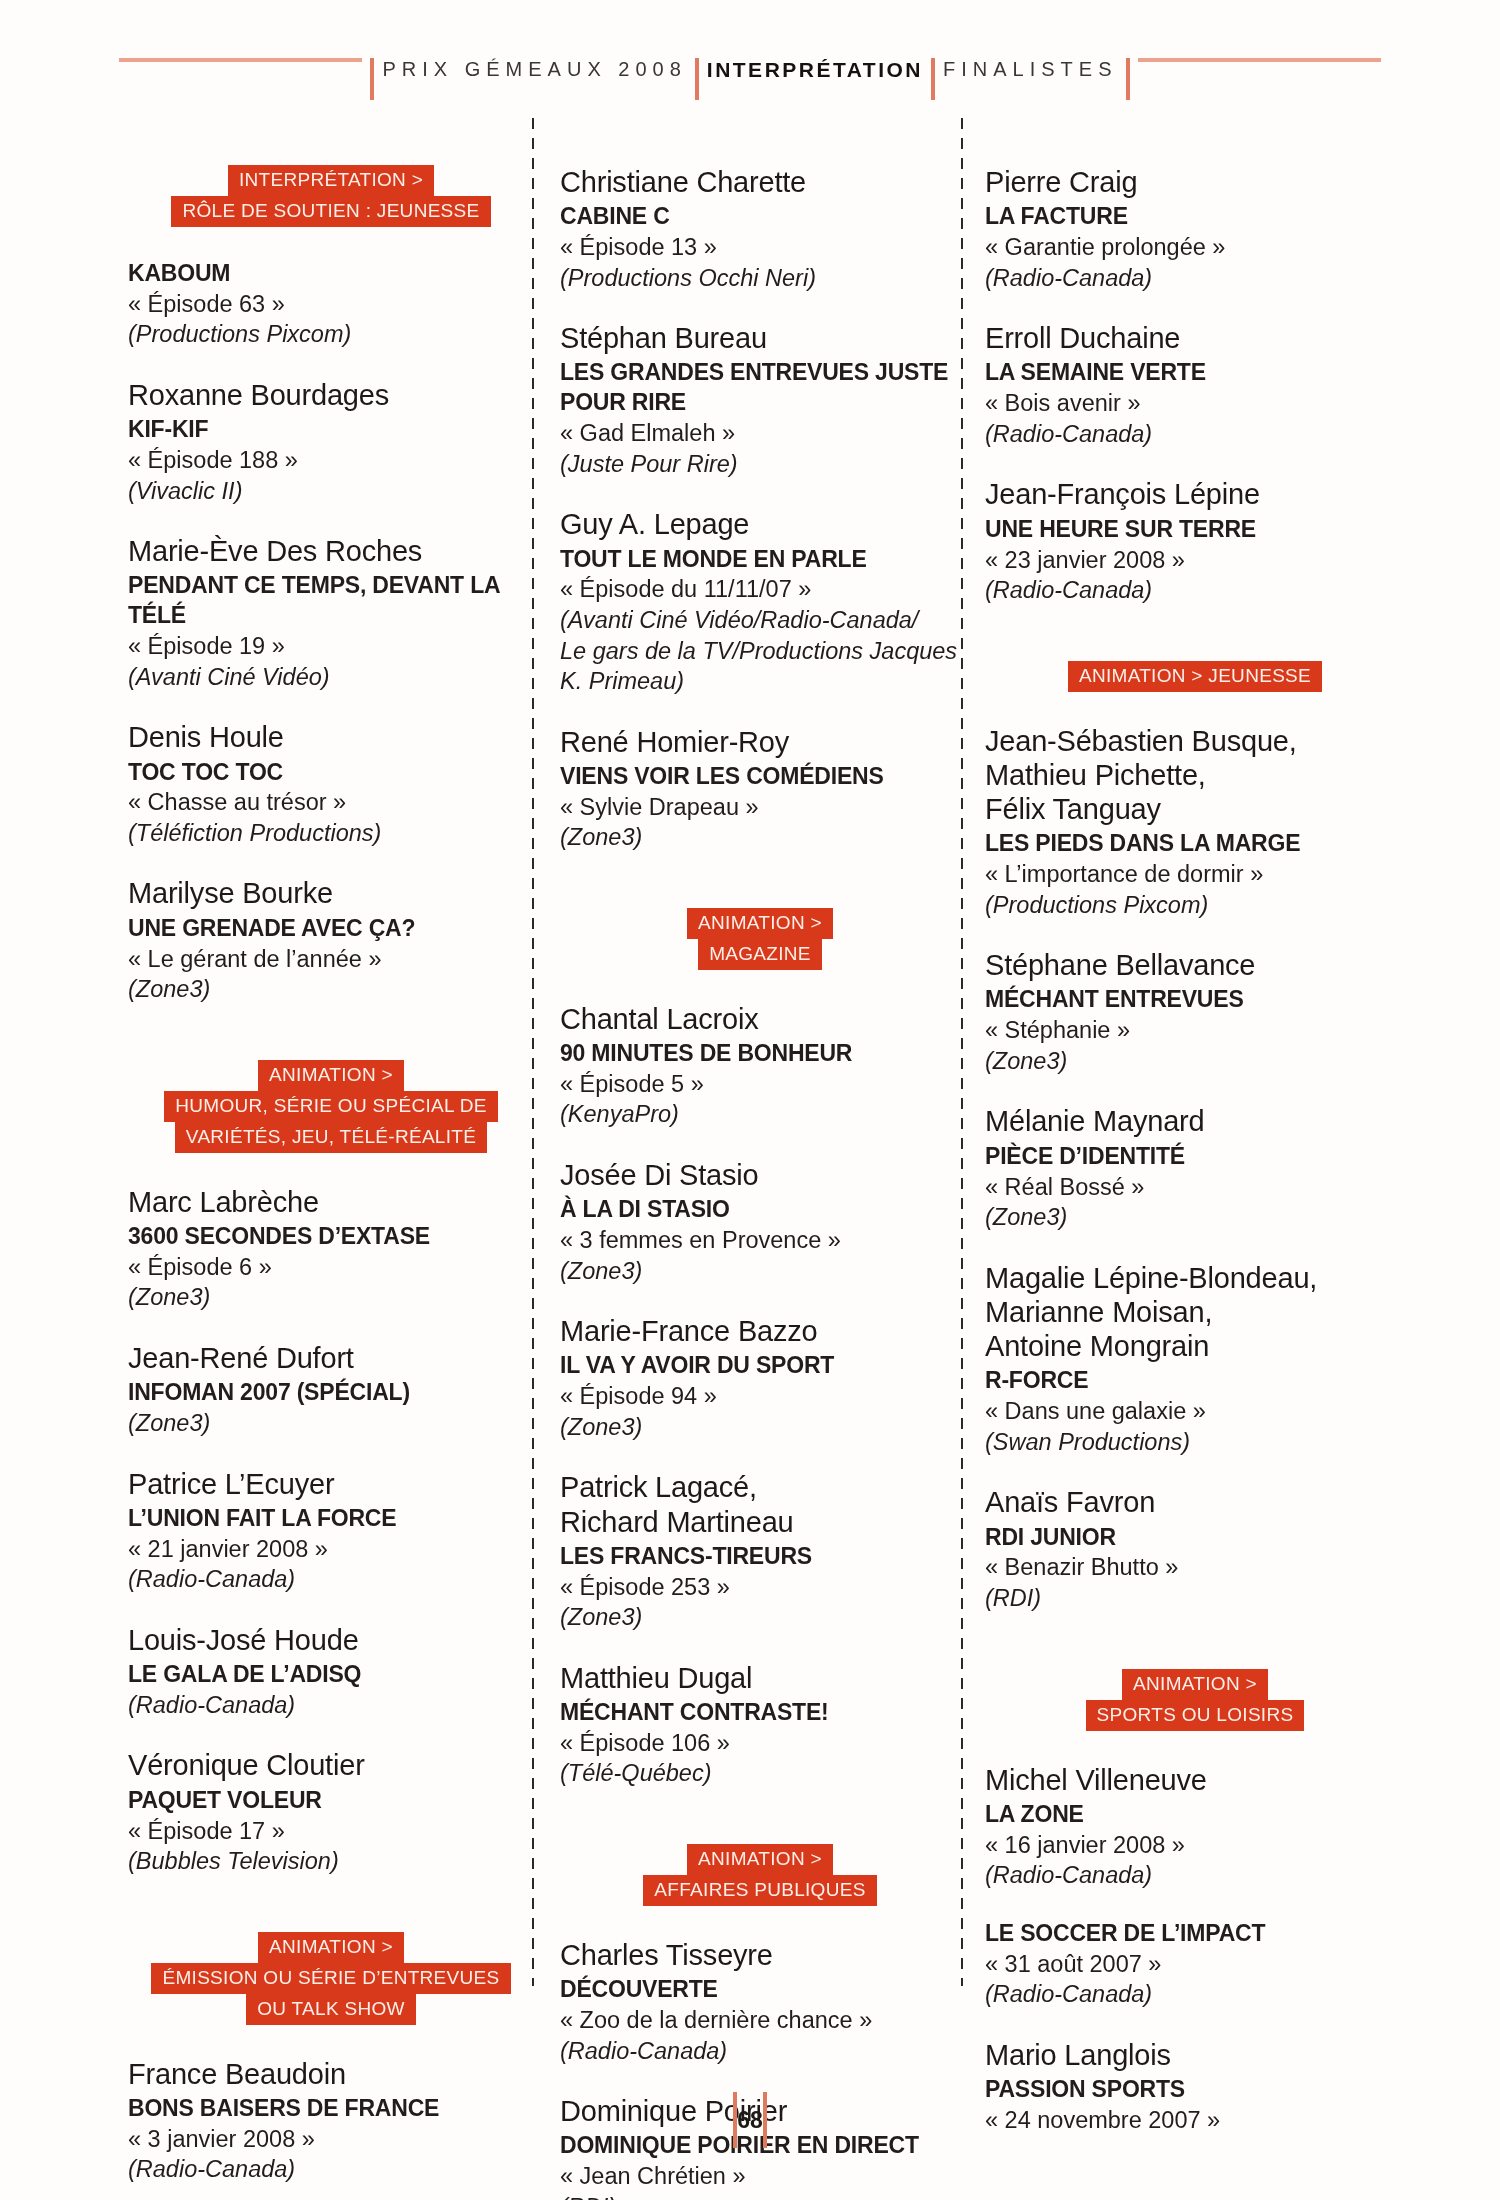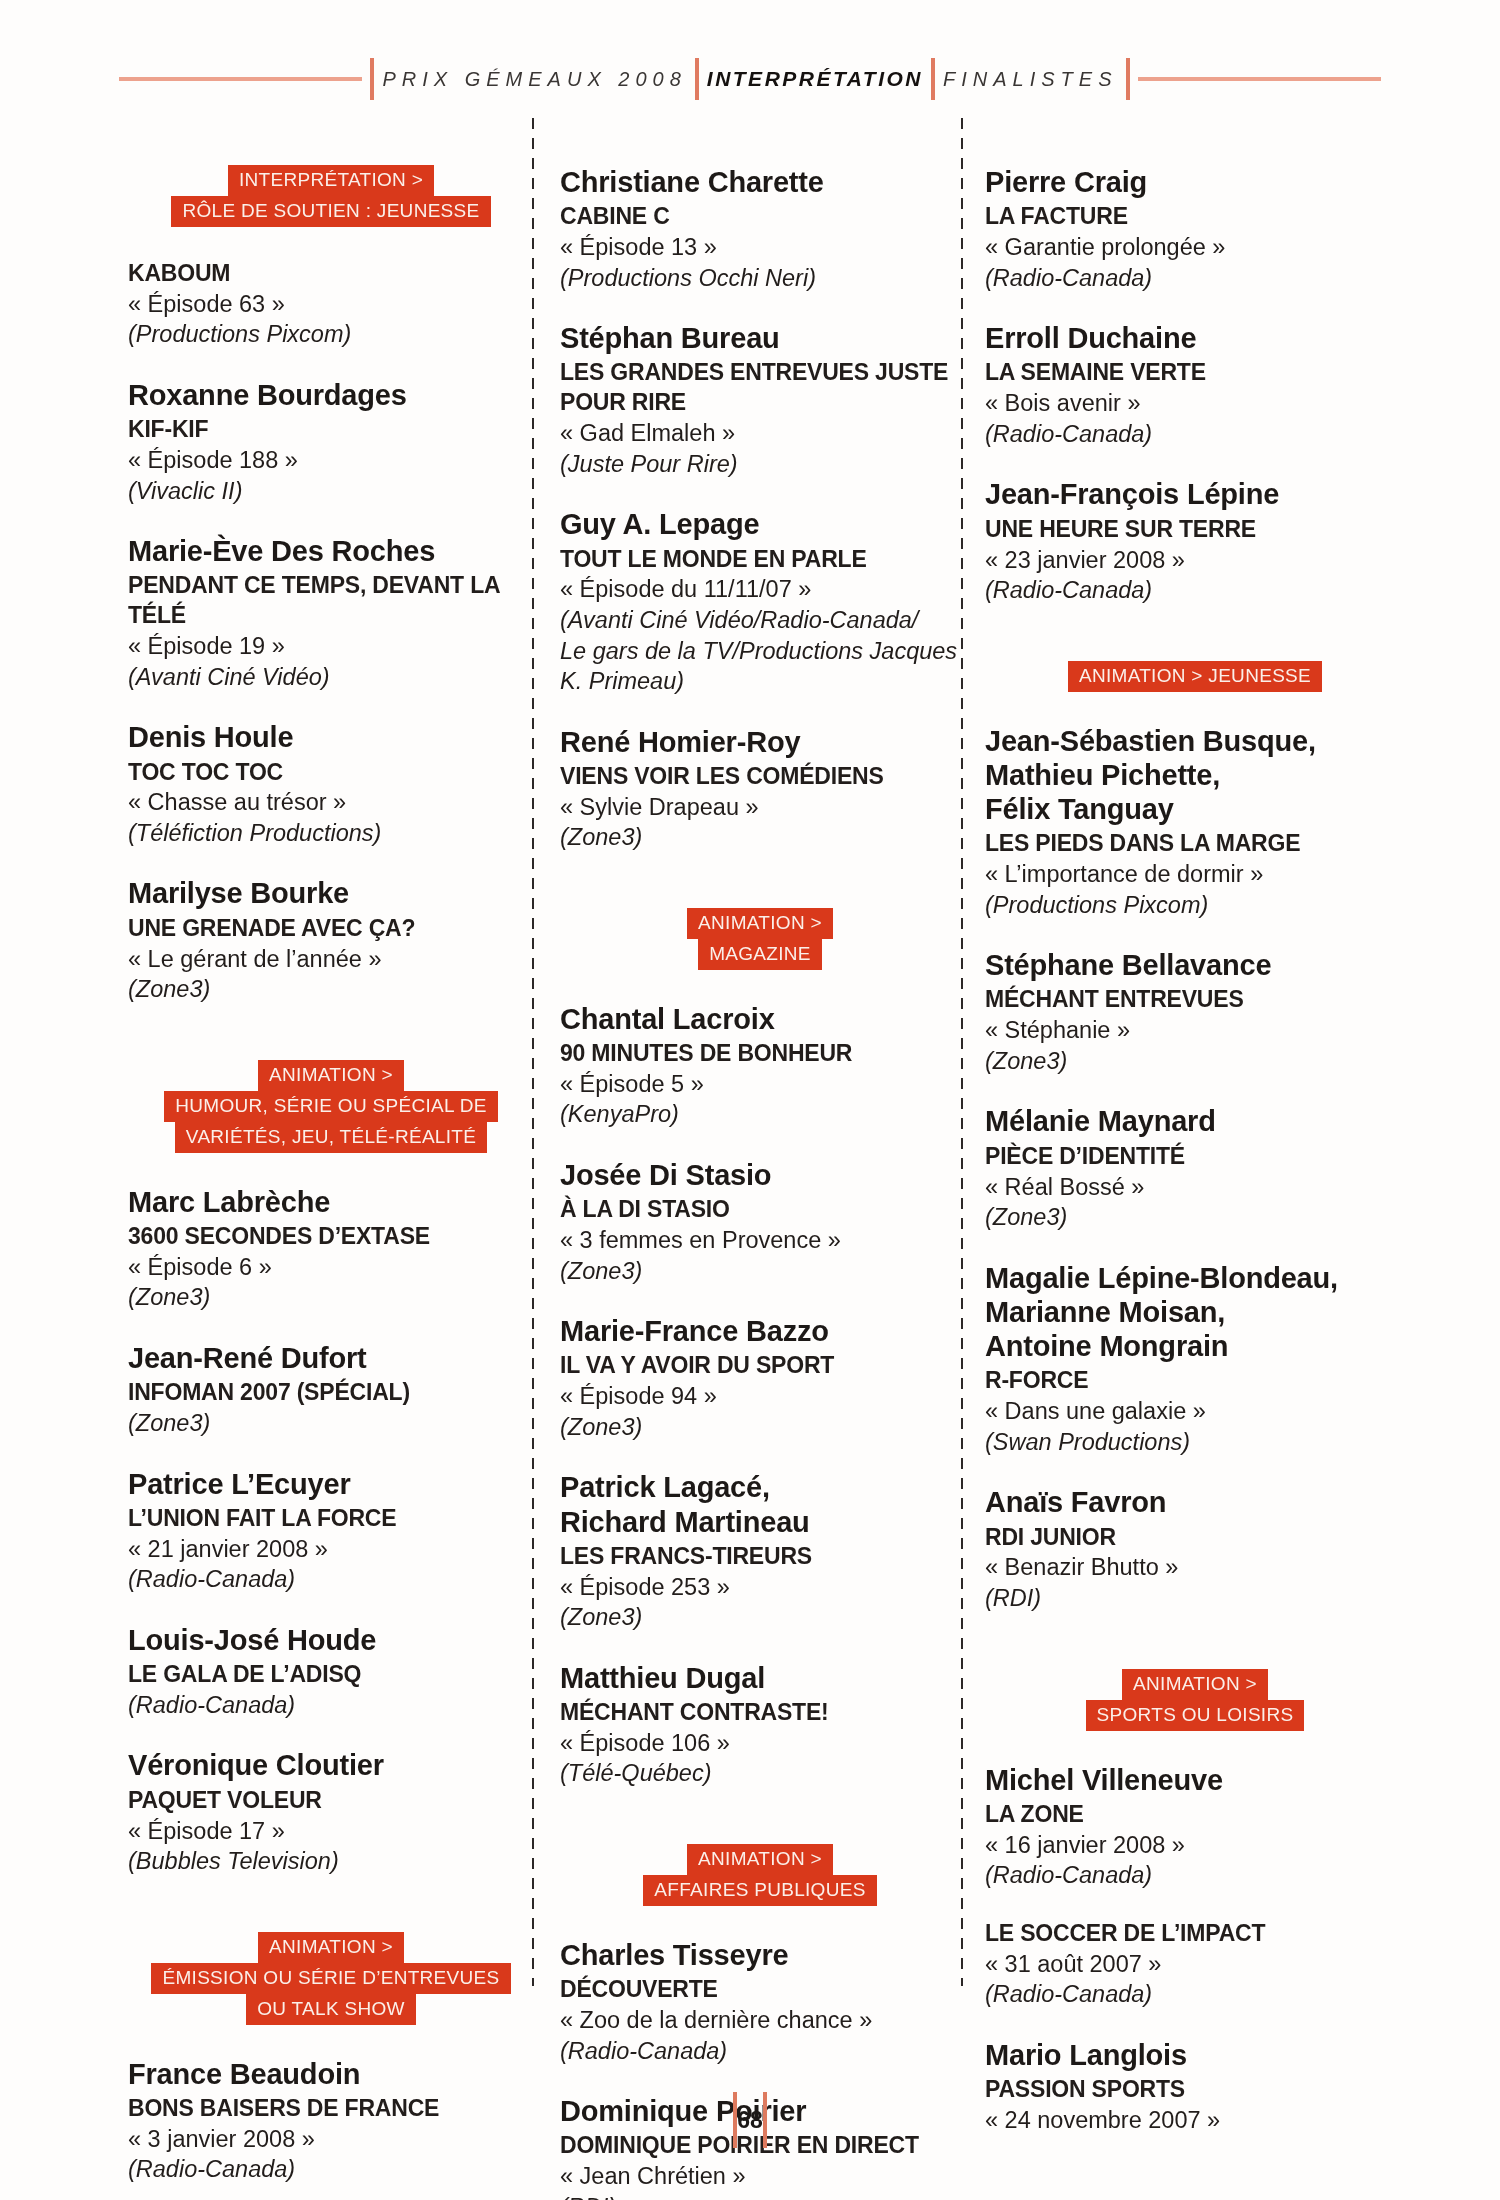--- a/index.html
+++ b/index.html
@@ -1,21 +1,21 @@
 <!DOCTYPE html>
 <html><head>
 <meta charset="utf-8">
 <style>
   html,body{margin:0;padding:0;background:#e9e9e9;}
   .page{position:relative;width:1500px;height:2200px;background:#fefdfc;
         font-family:"Liberation Sans",sans-serif;color:#221d1b;overflow:hidden;margin:0 auto;}
 
   
   .header{position:absolute;top:58px;left:0;width:100%;display:flex;
-          align-items:center;justify-content:center;gap:8px;font-style:italic;}
+          justify-content:center;gap:8px;}
   .hline{height:4px;width:243px;background:#EDA28D;}
   .vbar{width:4px;height:42px;background:#E07B61;}
   .h-light{font-size:20px;letter-spacing:6px;color:#3a3634;white-space:nowrap;}
   .h-bold{font-size:21px;font-weight:bold;letter-spacing:2.5px;color:#15110f;white-space:nowrap;}
 
   
   .col{position:absolute;top:115px;padding-top:50px;box-sizing:border-box;}
   .col1{left:128px;width:406px;}
   .col2{left:560px;width:400px;}
   .col3{left:985px;width:420px;}
@@ -24,21 +24,21 @@
   .sep1{left:532px;} .sep2{left:961px;}
 
   
   .badge{display:flex;flex-direction:column;align-items:center;margin:55px 0 32px;}
   .badge.first{margin-top:0;}
   .badge span{background:#D9391B;color:#FBEFE9;font-weight:normal;font-size:19px;
               line-height:1;padding:5px 11px 7px;white-space:nowrap;letter-spacing:.3px;}
 
   
   .entry{margin-bottom:28px;}
-  .name{font-size:29px;font-weight:bold;line-height:1.18;letter-spacing:-.2px;margin-bottom:3px;color:#1d1917;}
+  .name{font-size:29px;font-weight:normal;line-height:1.18;letter-spacing:-.2px;margin-bottom:3px;color:#1d1917;}
   .title{font-size:23px;font-weight:bold;line-height:1.3;letter-spacing:-.2px;}
   .ep{font-size:23.5px;line-height:1.3;}
   .prod{font-size:23.5px;font-style:italic;line-height:1.3;}
   .pre{white-space:pre-line;}
 
   
   .footer{position:absolute;top:2092px;left:0;width:100%;display:flex;
           align-items:center;justify-content:center;}
   .fbar{width:4px;height:56px;background:#DE7A5E;}
   .pagenum{font-size:23px;font-weight:bold;color:#1c1917;}

